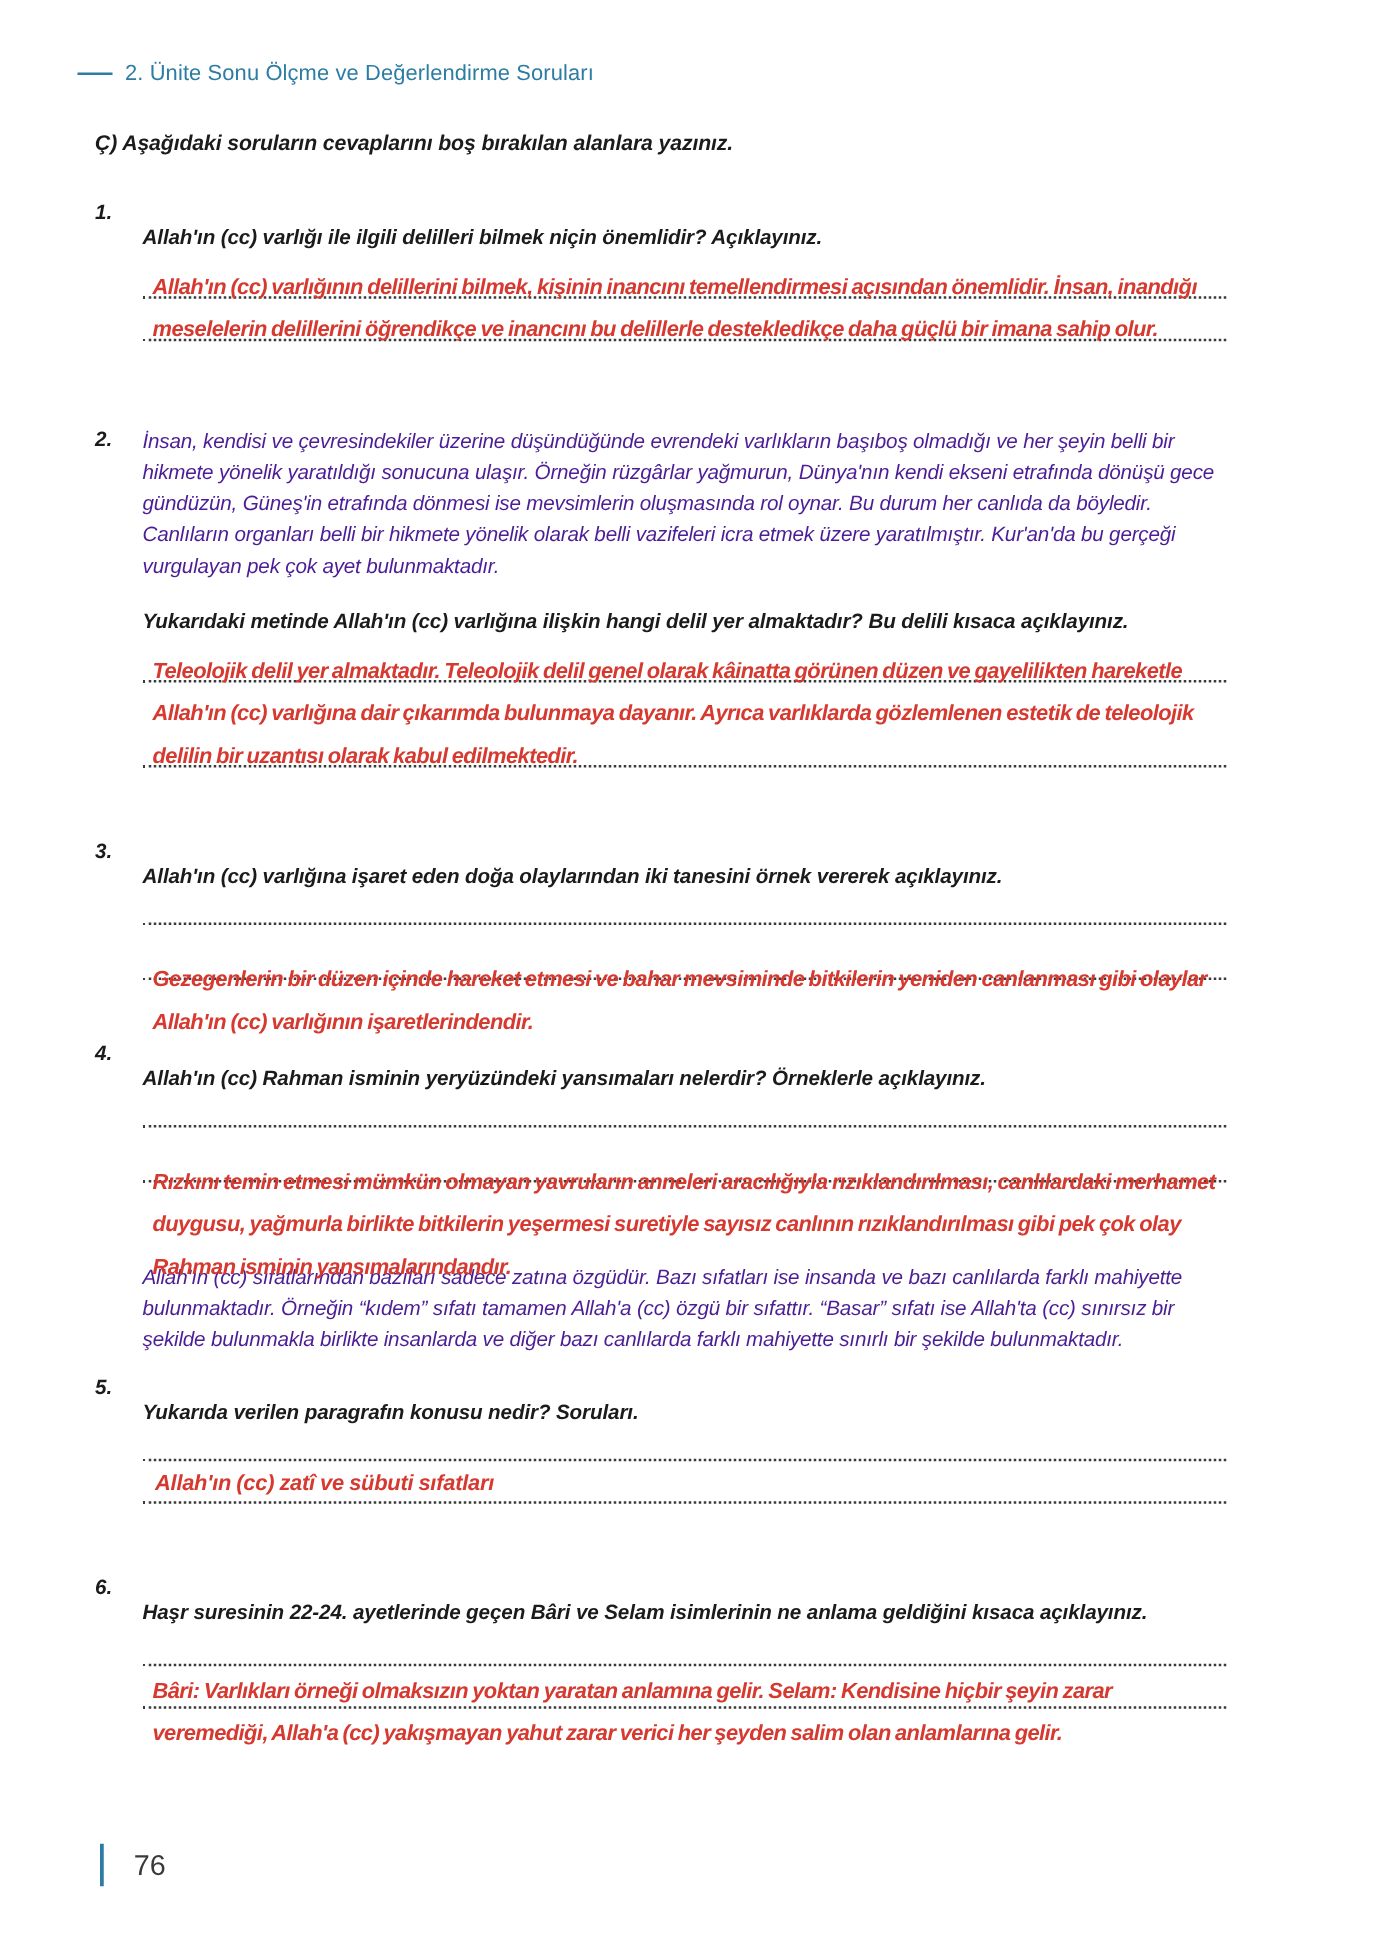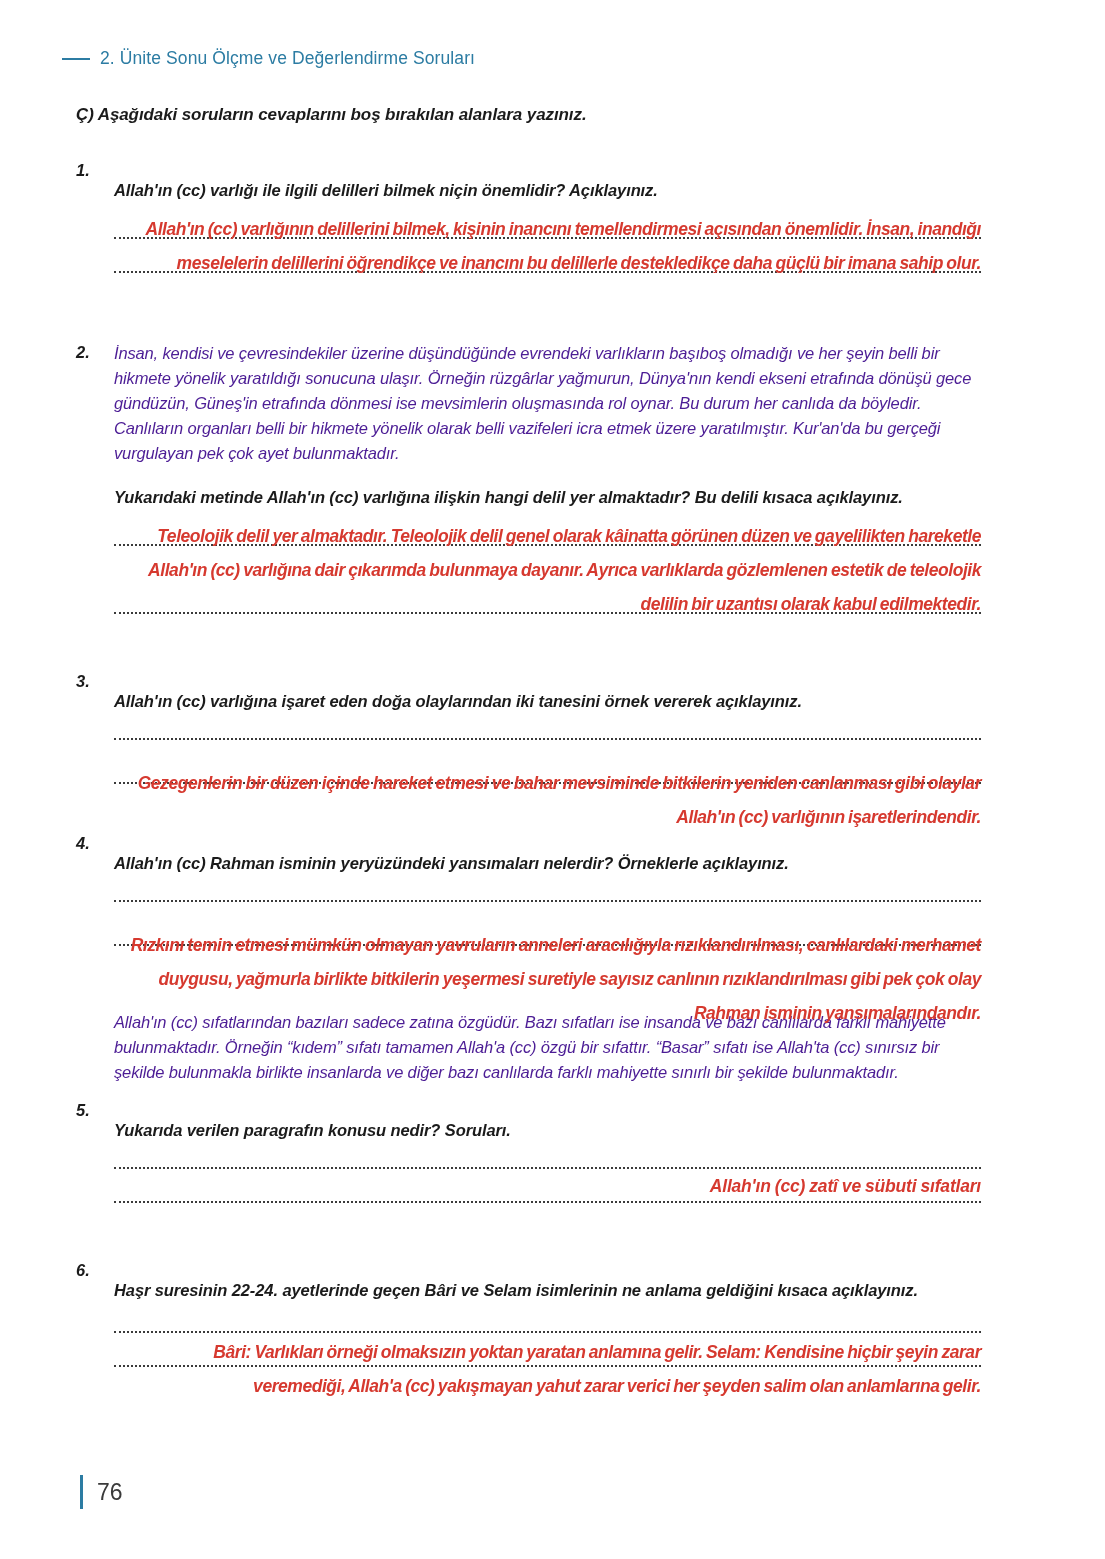--- a/index.html
+++ b/index.html
@@ -93,21 +93,20 @@
     font-weight: normal;
     color: #4c1d95;
     line-height: 1.52;
     letter-spacing: -0.15px;
   }
 
   
   .answer-area {
     position: relative;
     margin-top: 6px;
-    text-align: right;
   }
   .rules {
     position: absolute;
     left: 0;
     right: 0;
     top: 0;
     bottom: 0;
     pointer-events: none;
   }
   .rule {
@@ -131,21 +130,21 @@
     word-spacing: -1px;
   }
 
   
   .footer {
     position: absolute;
     left: 80px;
     bottom: 50px;
     display: flex;
     align-items: center;
-    gap: 14px;
+    gap: 24px;
   }
   .footer-rule {
     width: 3px;
     height: 34px;
     background: #2c7ca3;
   }
   .page-number {
     font-size: 23px;
     color: #3a3a3a;
   }

